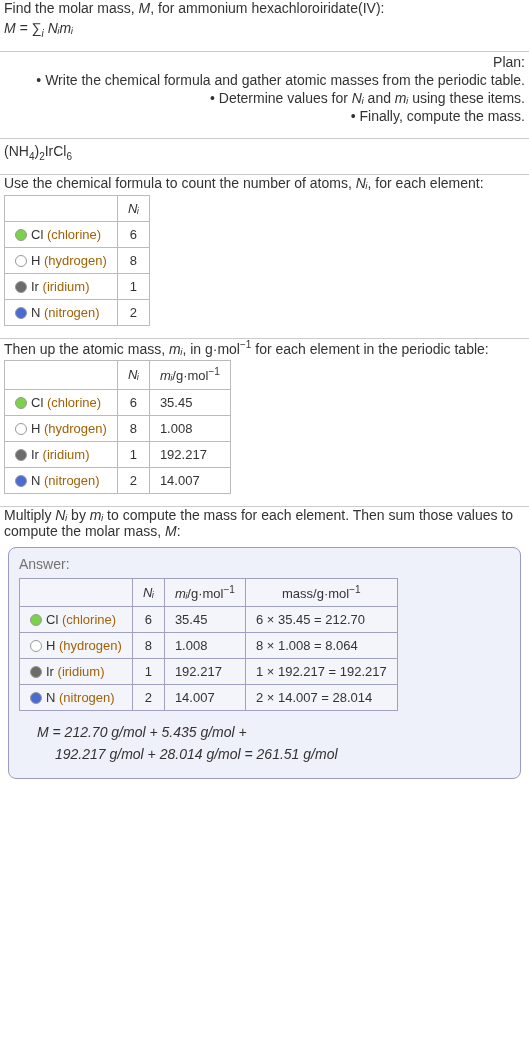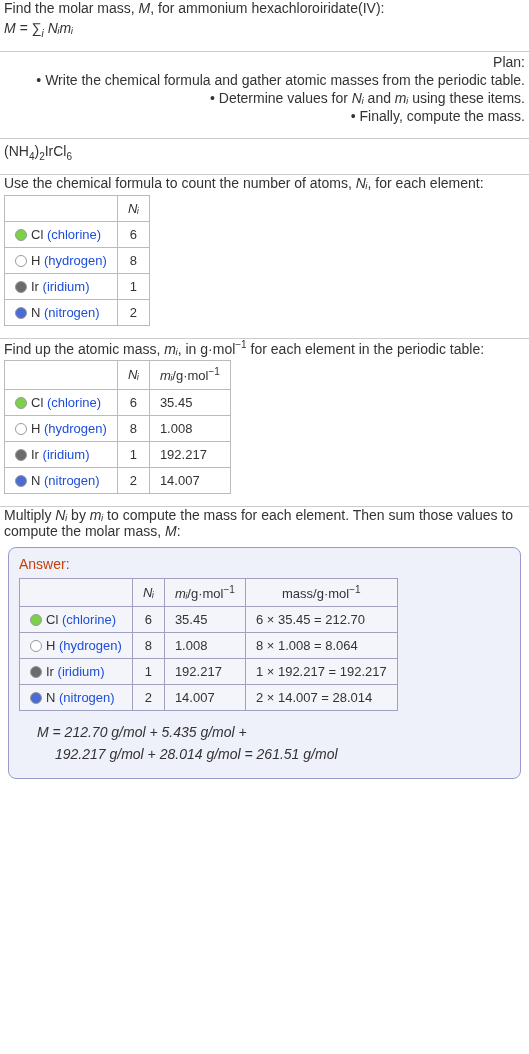--- a/index.html
+++ b/index.html
@@ -44,30 +44,30 @@
   .swatch {
     display: inline-block;
     width: 10px;
     height: 10px;
     border-radius: 50%;
     border: 1px solid #999;
     margin-right: 4px;
     vertical-align: middle;
   }
   .elname { color: #333; }
-  .elparen { color: #1d4ed8; }
+  .elparen { color: #a16207; }
   .answer-box {
     border: 1px solid #9999cc;
     background: #eef0fa;
     border-radius: 8px;
     margin: 8px 4px 10px 4px;
     padding: 8px 10px 12px 10px;
   }
   .answer-box .label {
-    color: #c2410c;
+    color: #737373;
     margin-bottom: 6px;
   }
   .answer-box table.data th, .answer-box table.data td {
     border: 1px solid #a0a0c0;
     background: #f4f5fb;
   }
   .molar-line {
     margin-top: 10px;
     font-style: italic;
     line-height: 1.6;
@@ -129,21 +129,21 @@
         <tr>
           <td><span class="swatch" style="background: rgb(74, 107, 210);"></span><span class="elname">N </span><span class="elparen">(nitrogen)</span></td>
           <td class="center">2</td>
         </tr>
       </tbody>
   </table>
 </div>
 
 <div class="section">
   <div>
-    <span>Find up the atomic mass, </span><i>mᵢ</i><span>, in g·mol</span><span class="sup">−1</span><span> for each element in the periodic table:</span>
+    <span>Then up the atomic mass, </span><i>mᵢ</i><span>, in g·mol</span><span class="sup">−1</span><span> for each element in the periodic table:</span>
   </div>
   <table class="data">
     <tbody>
         <tr>
       <th></th>
       <th>Nᵢ</th>
       <th>
         <span>mᵢ</span><span style="font-style:normal">/g·mol</span><span class="sup" style="font-style:normal">−1</span>
       </th>
     </tr>

